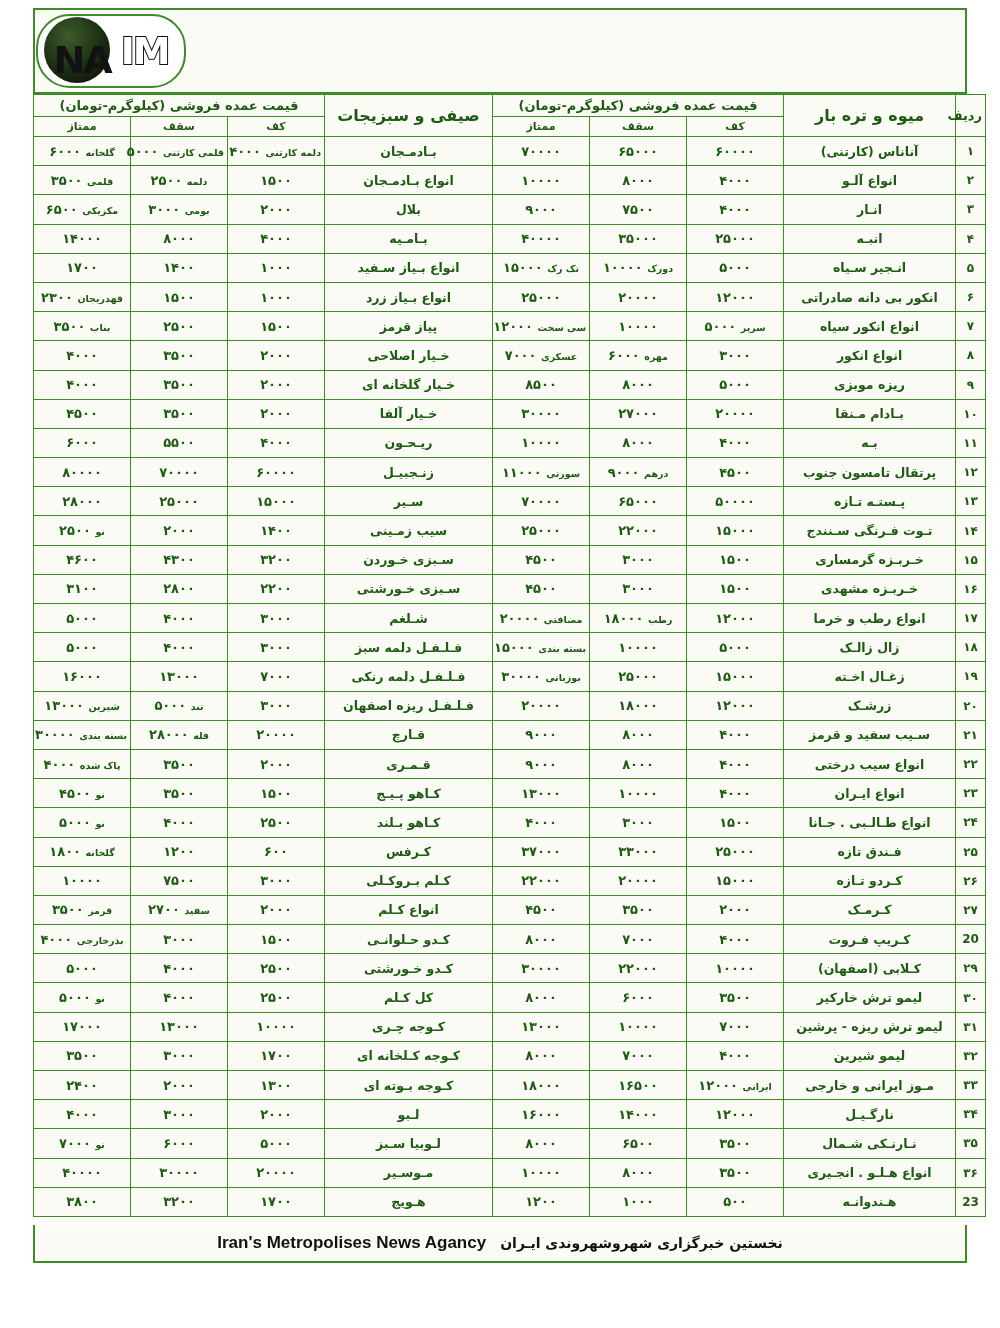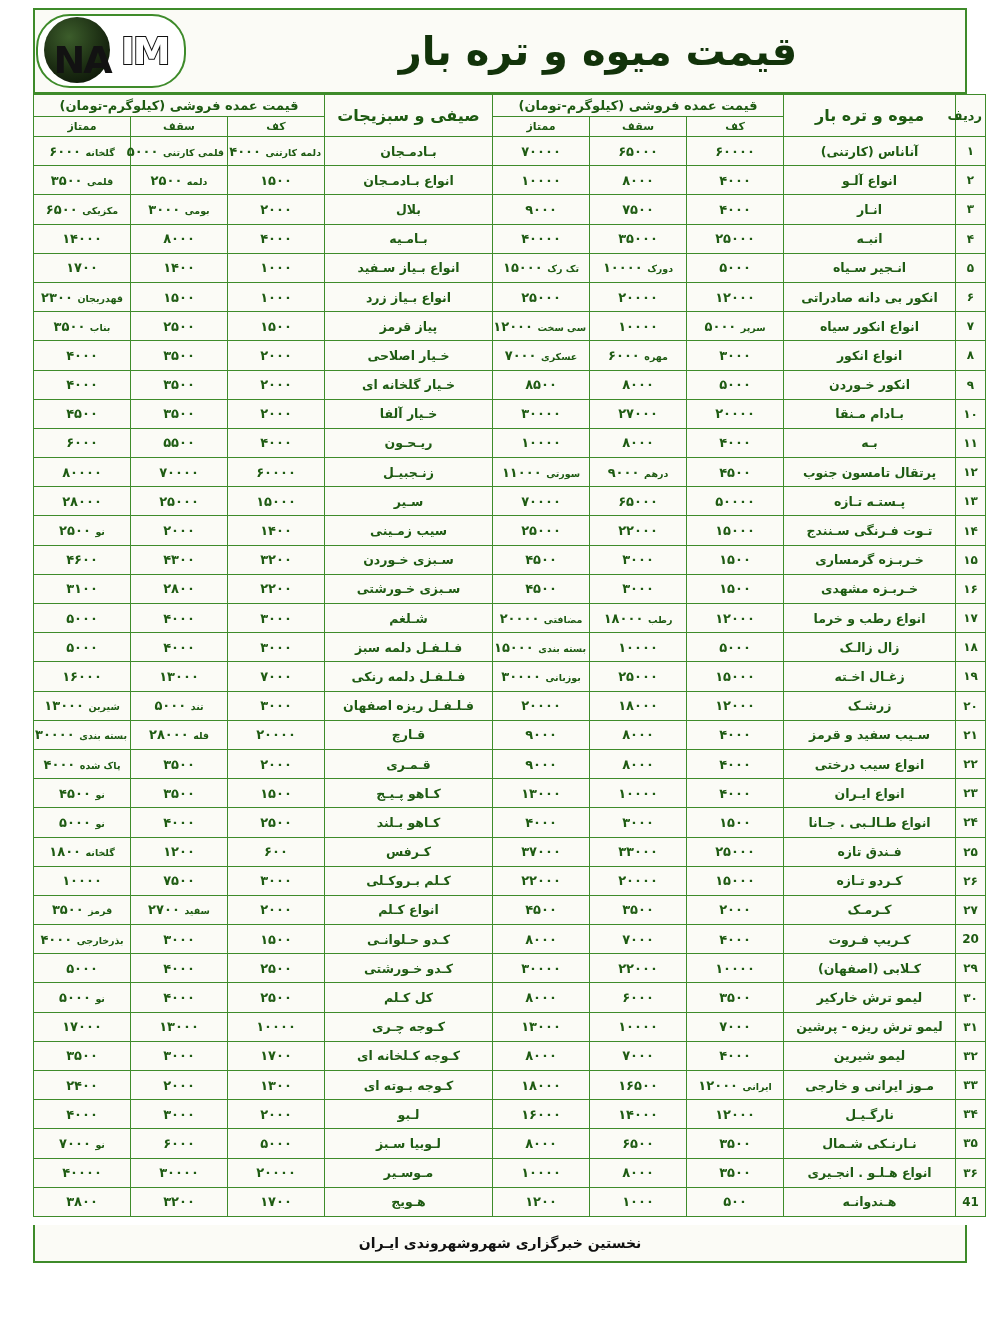--- a/index.html
+++ b/index.html
@@ -203,21 +203,20 @@
 <div class="page">
 
   <div class="header">
     <div class="logo-wrap">
       <div class="logo-frame">
         <div class="logo-circle"></div>
         <div class="logo-text">IM</div>
         <div class="logo-text-dark">NA</div>
       </div>
     </div>
-    <div class="title">قیمت میوه و تره بار</div>
   </div>
 
   <table class="grid">
     <colgroup>
       <col class="col-idx">
         <col class="col-fname">
         <col class="col-p">
         <col class="col-p">
         <col class="col-p">
       <col class="col-vname">
@@ -326,21 +325,21 @@
           <td class="price-cell">۳۰۰۰</td>
           <td class="price-cell"><span class="note">مهره</span> ۶۰۰۰</td>
           <td class="price-cell"><span class="note">عسکری</span> ۷۰۰۰</td>
           <td class="rowname-cell">خـیار اصلاحی</td>
           <td class="price-cell">۲۰۰۰</td>
           <td class="price-cell">۳۵۰۰</td>
           <td class="price-cell">۴۰۰۰</td>
         </tr>
         <tr class="body-row">
           <td class="idx-cell">۹</td>
-          <td class="rowname-cell">انکور خـوردن</td>
+          <td class="rowname-cell">ریزه موبزی</td>
           <td class="price-cell">۵۰۰۰</td>
           <td class="price-cell">۸۰۰۰</td>
           <td class="price-cell">۸۵۰۰</td>
           <td class="rowname-cell">خـیار گلخانه ای</td>
           <td class="price-cell">۲۰۰۰</td>
           <td class="price-cell">۳۵۰۰</td>
           <td class="price-cell">۴۰۰۰</td>
         </tr>
         <tr class="body-row">
           <td class="idx-cell">۱۰</td>
@@ -633,30 +632,31 @@
           <td class="rowname-cell">انواع هـلـو . انجـیری</td>
           <td class="price-cell">۳۵۰۰</td>
           <td class="price-cell">۸۰۰۰</td>
           <td class="price-cell">۱۰۰۰۰</td>
           <td class="rowname-cell">مـوسـیر</td>
           <td class="price-cell">۲۰۰۰۰</td>
           <td class="price-cell">۳۰۰۰۰</td>
           <td class="price-cell">۴۰۰۰۰</td>
         </tr>
         <tr class="body-row">
-          <td class="idx-cell">41</td>
+          <td class="idx-cell">23</td>
           <td class="rowname-cell">هـندوانـه</td>
           <td class="price-cell">۵۰۰</td>
           <td class="price-cell">۱۰۰۰</td>
           <td class="price-cell">۱۲۰۰</td>
           <td class="rowname-cell">هـویج</td>
           <td class="price-cell">۱۷۰۰</td>
           <td class="price-cell">۳۲۰۰</td>
           <td class="price-cell">۳۸۰۰</td>
         </tr>
       </tbody>
   </table>
 
   <div class="footer">
     <div class="footer-fa">نخستین خبرگزاری شهروشهروندی ایـران</div>
+    <div class="footer-en">Iran's Metropolises News Agancy</div>
   </div>
 
 </div>
 
 </body></html>

